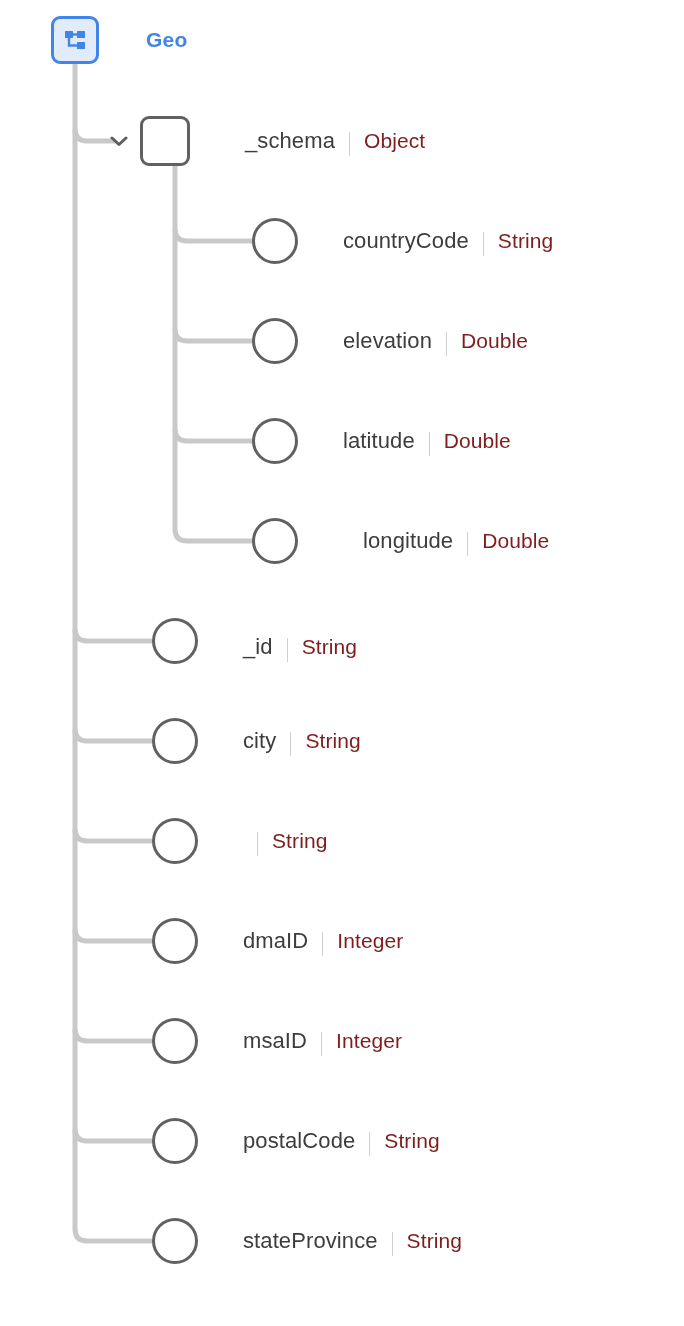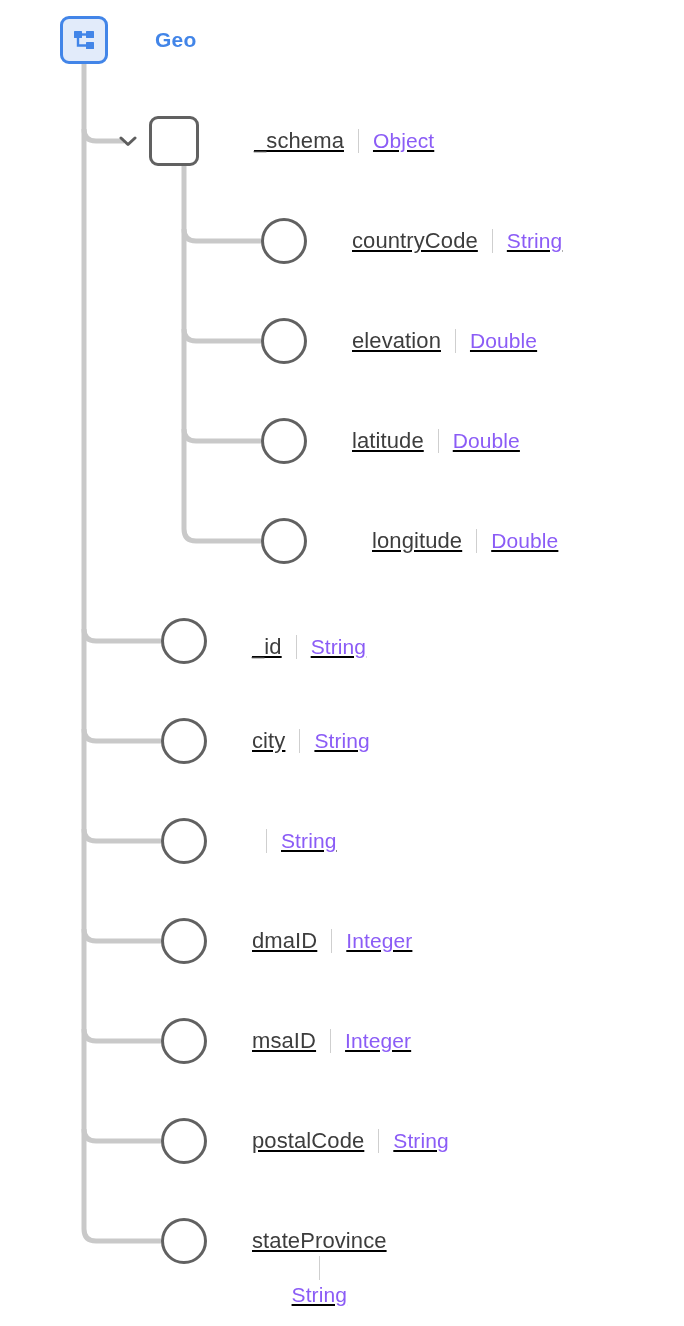--- a/index.html
+++ b/index.html
@@ -11,21 +11,21 @@
   body {
     width: 684px;
     height: 1326px;
     position: relative;
     font-family: "Liberation Sans", sans-serif;
     overflow: hidden;
   }
 
   #tree-canvas {
     position: absolute;
-    top: 0; left: 16px;
+    top: 0; left: 7px;
     width: 546px;
     height: 1326px;
   }
 
   .connector-layer {
     position: absolute;
     top: 0; left: 0;
     width: 684px;
     height: 1326px;
     pointer-events: none;
@@ -86,41 +86,40 @@
     width: 50px;
     height: 50px;
     border: 3px solid #616161;
     border-radius: 9px;
   }
 
   
   .node-label-group {
     position: absolute;
     display: flex;
-    align-items: center;
+    align-items: flex-end;
     white-space: nowrap;
     line-height: 30px;
-    text-decoration: underline;
   }
   .node-name {
     font-size: 22px;
     color: #3d3d3d;
     letter-spacing: 0.1px;
   }
   .node-sep {
     display: inline-block;
     width: 1px;
     height: 24px;
     background: #cfcfcf;
     margin: 0 14px;
     flex: none;
   }
   .node-type {
     font-size: 21px;
-    color: #8b5cf6;
+    color: #7f1d1d;
     letter-spacing: 0.1px;
   }
 </style>
 </head>
 <body>
 
 <div id="tree-canvas">
 
   <svg class="connector-layer" viewBox="0 0 684 1326" width="684" height="1326" aria-hidden="true">
     <g fill="none" stroke="#c9c9c9" stroke-width="5" stroke-linecap="butt">
@@ -240,19 +239,19 @@
   </div>
 
   <div class="node-shape circle" style="left:145px; top:1118px;"></div>
   <div class="node-label-group" style="left:236px; top:1126px;">
     <span class="node-name">postalCode</span>
     <span class="node-sep"></span>
     <span class="node-type">String</span>
   </div>
 
   <div class="node-shape circle" style="left:145px; top:1218px;"></div>
-  <div class="node-label-group" style="left:236px; top:1226px;flex-direction:column;">
+  <div class="node-label-group" style="left:236px; top:1226px;">
     <span class="node-name">stateProvince</span>
     <span class="node-sep"></span>
     <span class="node-type">String</span>
   </div>
 
 </div>
 
 </body></html>

